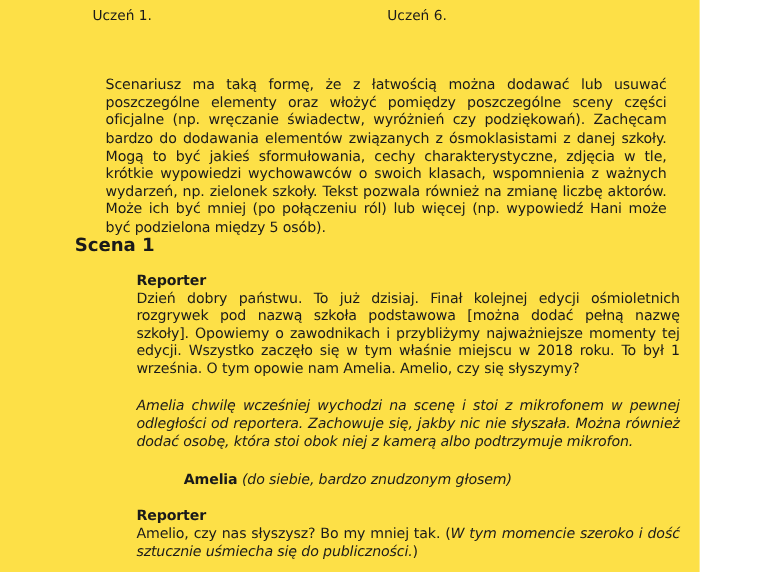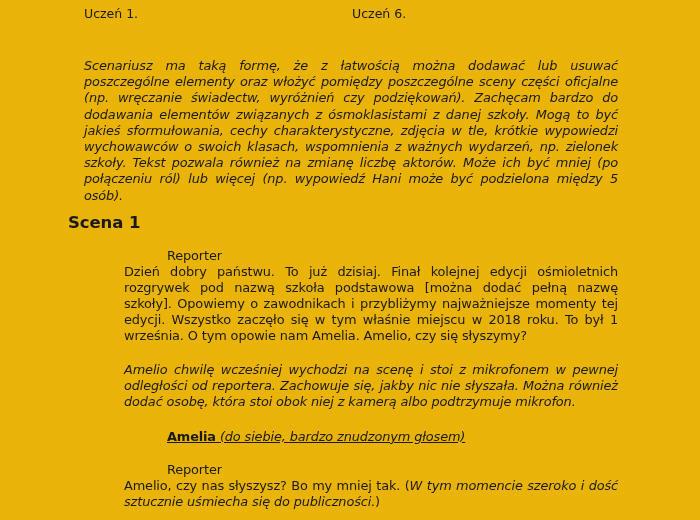--- a/index.html
+++ b/index.html
@@ -11,23 +11,23 @@
     width: 700px;
     height: 520px;
     overflow: hidden;
     font-family: "DejaVu Sans", sans-serif;
     color: #1a1a1a;
     -webkit-font-smoothing: antialiased;
   }
 
   .page {
     position: relative;
-    width: 700px;
+    width: 636px;
     height: 520px;
-    background: #eab308;
+    background: #fde047;
   }
 
   
   .running-header {
     position: absolute;
     top: 6px;
     left: 84px;
     width: 534px;
     font-size: 12.5px;
     line-height: 15px;
@@ -42,25 +42,24 @@
   }
 
   
   .intro-block {
     position: absolute;
     top: 58px;
     left: 84px;
     width: 534px;
   }
   .intro-para {
-    font-style: italic;
     font-size: 12.9px;
     line-height: 16.2px;
     text-align: justify;
-    margin: 0;
+    margin: 12px;
     letter-spacing: -0.01em;
     hyphens: manual;
   }
 
   
   .scene-heading {
     position: absolute;
     top: 213px;
     left: 68px;
     font-size: 16.5px;
@@ -80,31 +79,29 @@
 
   .speech {
     margin: 0;
     font-size: 12.9px;
     line-height: 16.1px;
     text-align: justify;
     letter-spacing: -0.01em;
   }
   .speech .speaker {
     display: block;
-    font-weight: normal;
-    margin-left: 43px;
+    font-weight: bold;
     text-align: left;
     line-height: 16.1px;
   }
   .speech .speaker-inline {
     font-weight: bold;
   }
   .speech-line {
     display: block;
-    text-decoration: underline;
   }
 
   
   .speaker-row {
     margin-left: 43px;
     line-height: 16.1px;
     text-align: left;
   }
   .paren {
     font-style: italic;
@@ -143,21 +140,21 @@
   <div class="body-block">
 
     <div>
       <p class="speech">
         <span class="speaker">Reporter</span><span>Dzień dobry państwu. To już dzisiaj. Finał kolejnej edycji ośmioletnich rozgrywek pod nazwą szkoła podstawowa [można dodać pełną nazwę szkoły]. Opowiemy o zawodnikach i przybliżymy najważniejsze momenty tej edycji. Wszystko zaczęło się w tym właśnie miejscu w 2018 roku. To był 1 września. O tym opowie nam Amelia. Amelio, czy się słyszymy?</span>
       </p>
     </div>
 
     <div class="gap-md"></div>
 
-    <p class="stage-dir">Amelio chwilę wcześniej wychodzi na scenę i stoi z mikrofonem w pewnej odległości od reportera. Zachowuje się, jakby nic nie słyszała. Można również dodać osobę, która stoi obok niej z kamerą albo podtrzymuje mikrofon.</p>
+    <p class="stage-dir">Amelia chwilę wcześniej wychodzi na scenę i stoi z mikrofonem w pewnej odległości od reportera. Zachowuje się, jakby nic nie słyszała. Można również dodać osobę, która stoi obok niej z kamerą albo podtrzymuje mikrofon.</p>
 
     <div class="gap-lg"></div>
 
     <div>
       <p class="speech">
         <span class="speaker-row speech-line"><span class="speaker-inline">Amelia</span> <span class="paren">(do siebie, bardzo znudzonym głosem)</span></span>
       </p>
     </div>
 
     <div class="gap-md"></div>

